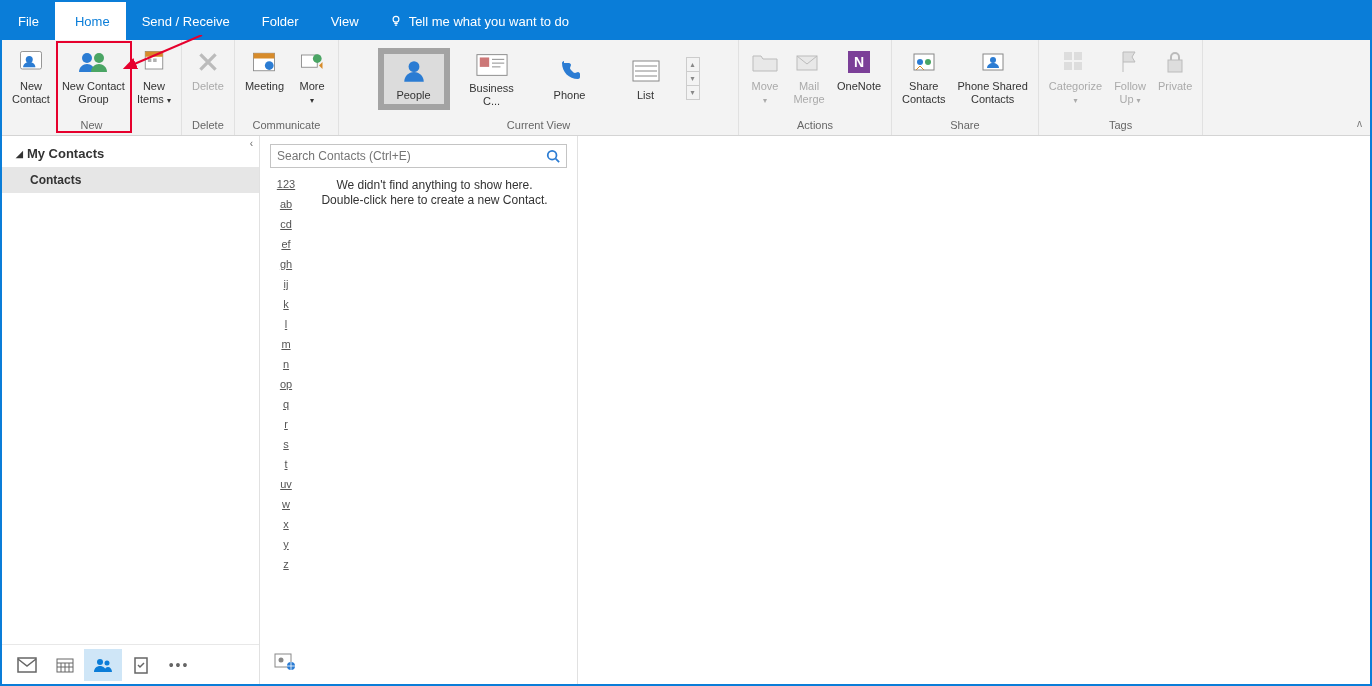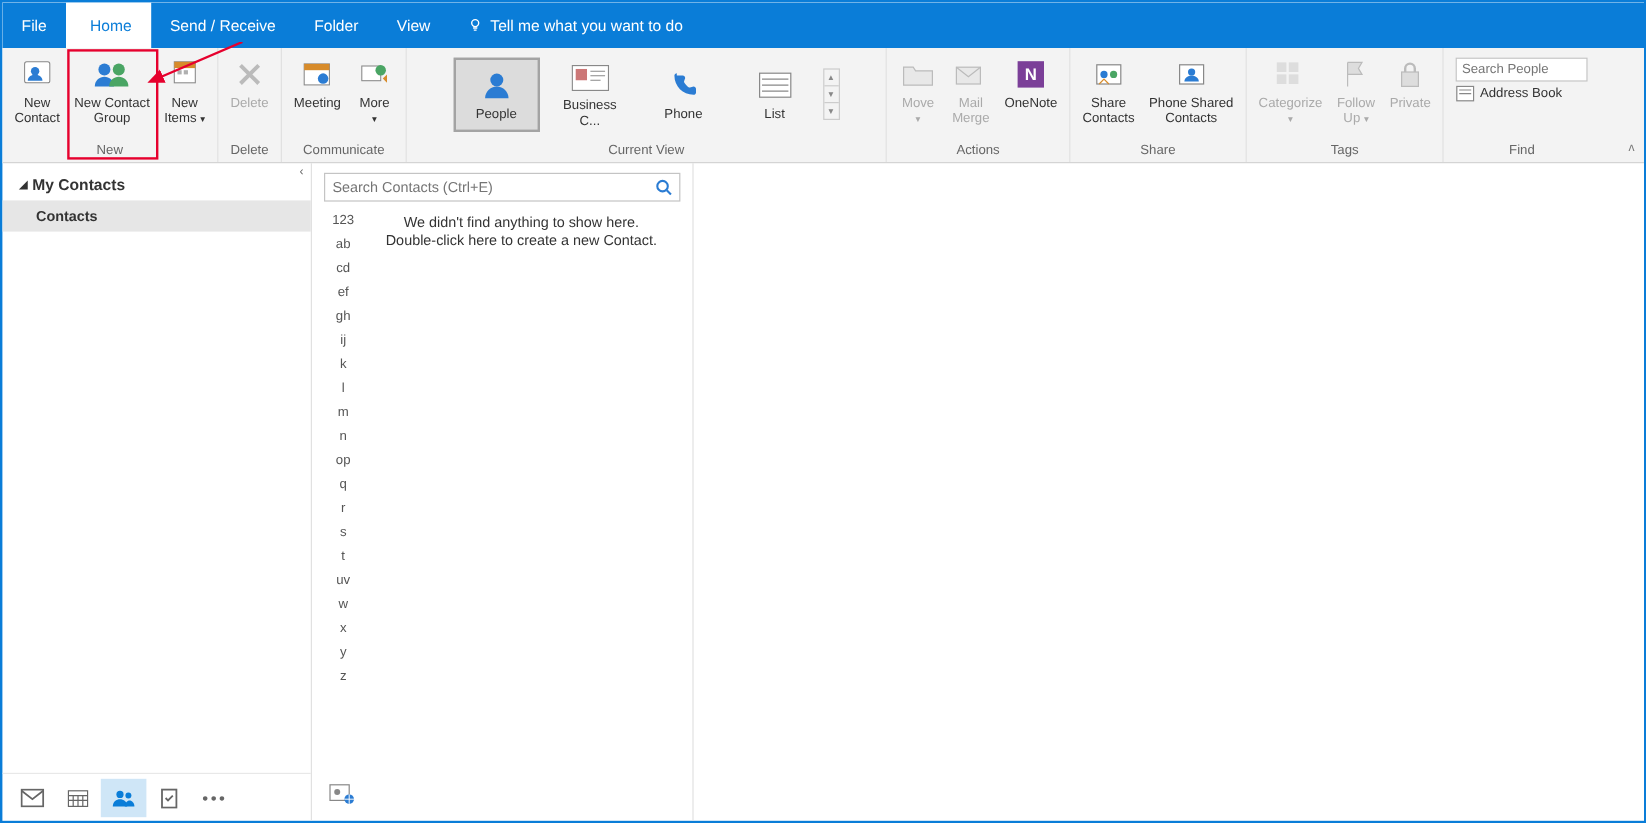--- a/index.html
+++ b/index.html
@@ -8,42 +8,42 @@
 .tab { padding: 0 16px; display: flex; align-items: center; font-size: 13px; cursor: pointer; }
 .tab.active { background: #fff; color: #0a7dd8; padding-left: 20px; }
 .tell-me { display: flex; align-items: center; gap: 6px; padding: 0 14px; font-size: 13px; }
 .ribbon { background: #f3f3f3; border-bottom: 1px solid #d4d4d4; height: 96px; display: flex; position: relative; }
 .group { display: flex; flex-direction: column; align-items: center; border-right: 1px solid #e1e1e1; padding: 0 4px 2px 4px; }
 .group-items { display: flex; flex: 1; align-items: flex-start; padding-top: 4px; }
 .group-label { font-size: 11px; color: #666; padding: 2px 0; }
 .btn { display: flex; flex-direction: column; align-items: center; justify-content: flex-start; padding: 2px 6px; min-width: 40px; text-align: center; cursor: pointer; font-size: 11px; line-height: 13px; }
 .btn .ico { width: 32px; height: 32px; display: flex; align-items: center; justify-content: center; margin-bottom: 2px; }
 .btn.disabled { color: #aaa; }
-.btn.selected { background: #dcdcdc; border: 2px solid #a3a3a3; }
+.btn.selected { background: #dcdcdc; border: 6px solid #a3a3a3; }
 .highlight-box { position: absolute; border: 2px solid #e6002d; pointer-events: none; }
 .arrow-annot { position: absolute; pointer-events: none; }
 .find-col { display: flex; flex-direction: column; gap: 3px; padding: 4px 6px 0 6px; }
 .search-people { width: 110px; height: 20px; border: 1px solid #c4c4c4; font-size: 11px; padding: 0 4px; }
 .addr-book { display: flex; align-items: center; gap: 4px; font-size: 11px; cursor: pointer; }
 .collapse-caret { position: absolute; right: 8px; bottom: 6px; color: #777; font-size: 10px; cursor: pointer; }
 .main { display: flex; height: calc(686px - 38px - 96px - 4px); }
 .navpane { width: 258px; border-right: 1px solid #e1e1e1; display: flex; flex-direction: column; position: relative; }
 .nav-collapse { position: absolute; right: 6px; top: 2px; font-size: 10px; color: #666; cursor: pointer; }
 .navhead { padding: 10px 12px 6px 14px; font-size: 13px; font-weight: 600; display: flex; align-items: center; gap: 4px; cursor: pointer; }
 .navitem { padding: 6px 12px 6px 28px; font-size: 12px; cursor: pointer; }
 .navitem.sel { background: #e6e6e6; font-weight: 600; }
 .navbottom { margin-top: auto; display: flex; align-items: center; gap: 0; padding: 4px 6px; border-top: 1px solid #e8e8e8; height: 40px; }
 .navicon { width: 38px; height: 32px; display: flex; align-items: center; justify-content: center; color: #666; cursor: pointer; }
 .navicon.active { background: #cfe6f7; color: #0a7dd8; }
 .midpane { width: 318px; border-right: 1px solid #e1e1e1; display: flex; flex-direction: column; padding: 8px 10px; }
 .searchbox { display: flex; align-items: center; border: 1px solid #c4c4c4; height: 24px; padding: 0 6px; margin-bottom: 6px; justify-content: center; }
 .searchbox input { flex: 1; border: none; outline: none; font-size: 12px; color: #666; }
 .midbody { display: flex; flex: 1; overflow: hidden; }
 .alpha { width: 32px; display: flex; flex-direction: column; align-items: center; gap: 8px; padding-top: 4px; color: #555; font-size: 11px; }
-.alpha span { cursor: pointer; }
+.alpha span { cursor: pointer; text-decoration: underline; }
 .empty-msg { flex: 1; text-align: center; font-size: 12px; color: #333; padding: 4px 8px 0 8px; line-height: 15px; }
 .midfoot { height: 28px; display: flex; align-items: center; padding-left: 4px; color: #666; }
 svg { display: block; }
 </style>
 </head>
 <body>
 
 <div class="tabbar">
   <div class="tab">File</div>
   <div class="tab active">Home</div>
@@ -295,38 +295,20 @@
               <rect x="4" y="10" width="14" height="12" fill="#ddd" stroke="#bbb"></rect>
               <path d="M7 10V7a4 4 0 018 0v3" fill="none" stroke="#bbb" stroke-width="2"></path>
             </svg>
           </span>
         <span>Private</span>
       </div>
     </div>
     <div class="group-label">Tags</div>
   </div>
 
-  <div class="group" style="border-right:none">
-    <div class="group-items">
-      <div class="find-col">
-        <input type="text" class="search-people" placeholder="Search People" style="">
-        <div class="addr-book">
-          <span>
-              <svg width="16" height="14" viewBox="0 0 16 14">
-                <rect x="1" y="1" width="14" height="12" fill="#fff" stroke="#888"></rect>
-                <line x1="3" y1="4" x2="13" y2="4" stroke="#888"></line>
-                <line x1="3" y1="7" x2="13" y2="7" stroke="#888"></line>
-              </svg>
-            </span>
-          <span>Address Book</span>
-        </div>
-      </div>
-    </div>
-    <div class="group-label">Find</div>
-  </div>
 
   <span class="collapse-caret">ʌ</span>
 </div>
 
 <div class="main">
 
   <div class="navpane">
     <span class="nav-collapse">‹</span>
     <div class="navhead">
       <span style="font-size:9px">◢</span>

